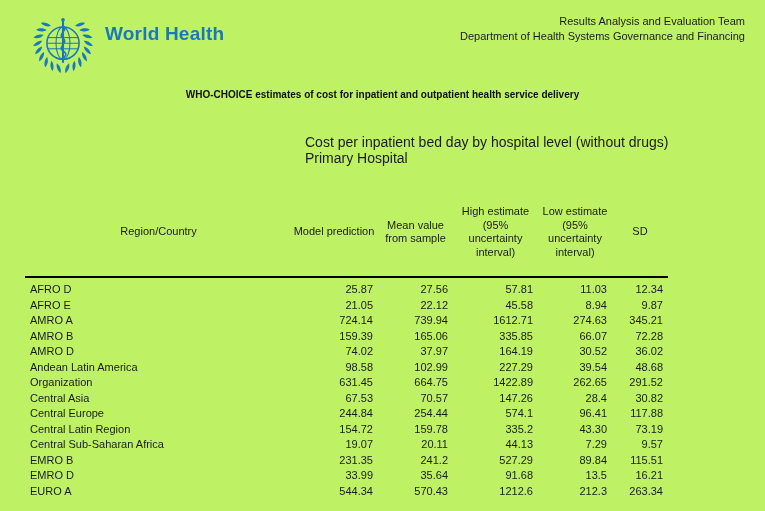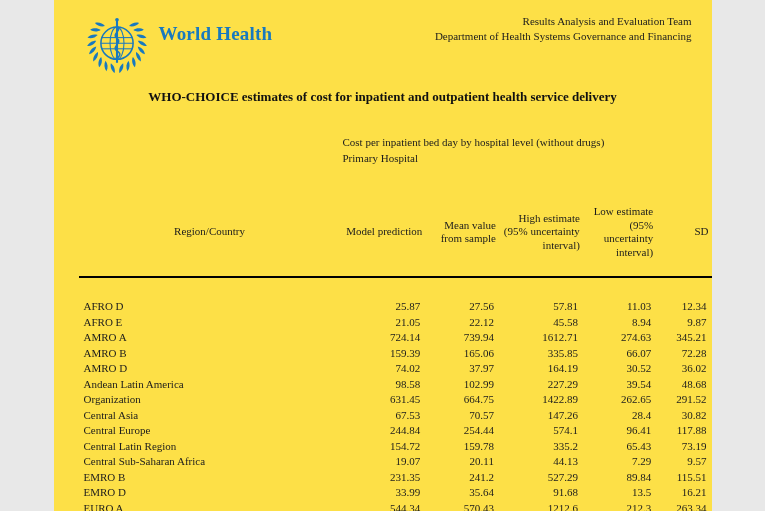--- a/index.html
+++ b/index.html
@@ -1,63 +1,63 @@
 <!DOCTYPE html>
 <html><head>
 <meta charset="utf-8">
 <style>
   html,body { margin:0; padding:0; background:#e8e8e8; }
   .page {
-    position:relative; width:658px; height:511px; margin:0 auto;
-    background:#fde047; overflow:hidden;
-    font-family:Liberation Serif, serif; color:#1c1c1c;
+    position:relative; width:765px; height:511px; margin:0 auto;
+    background:#bef264; overflow:hidden;
+    font-family:Liberation Sans, sans-serif; color:#1c1c1c;
   }
 
   
   .logo { position:absolute; left:28px; top:10px; display:flex; align-items:flex-start; }
   .emblem { width:70px; height:72px; display:block; }
   .wordmark {
     margin-left:7px; padding-top:13px;
     font-weight:bold; font-size:19px; line-height:21px;
     color:#1879bf; letter-spacing:0.2px;
   }
   .masthead-right {
     position:absolute; top:14px; right:20px;
     text-align:right; font-size:11px; line-height:15px; color:#1c1c1c;
   }
 
   
   .doc-title {
     position:absolute; top:89px; left:0; width:100%;
-    text-align:center; font-weight:bold; font-size:13px; color:#111;
+    text-align:center; font-weight:bold; font-size:10px; color:#111;
   }
 
   
   .subtitle {
-    position:absolute; left:289px; top:134px;
-    font-size:11px; line-height:16px; color:#1c1c1c;
+    position:absolute; left:305px; top:134px;
+    font-size:14px; line-height:16px; color:#1c1c1c;
   }
 
   
   .cost-table {
     position:absolute; left:25px; top:188px;
     border-collapse:collapse; table-layout:fixed; font-size:11px; color:#1c1c1c;
   }
   .cost-table thead th {
-    height:88px; vertical-align:middle; text-align:right;
+    height:88px; vertical-align:middle; text-align:center;
     font-weight:normal; line-height:13.5px; padding:0 3px;
     border-bottom:2.5px solid #000;
   }
   .cost-table thead th.col-region { text-align:center; padding-left:5px; }
   .cost-table tbody td {
     line-height:15.5px; padding:0 5px 0 0;
     text-align:right; white-space:nowrap; overflow:hidden;
   }
   .cost-table tbody td.region-cell { text-align:left; padding-left:5px; padding-right:0; }
-  .cost-table tbody tr:first-child td { padding-top:21px; }
+  .cost-table tbody tr:first-child td { padding-top:4px; }
 </style>
 </head>
 <body>
 
 <div class="page">
 
   <div class="logo">
     <svg class="emblem" viewBox="0 0 100 100" aria-hidden="true">
       <defs>
         <path id="leaf" d="M0 0 C3 -4.5 3 -10.5 0 -15 C-3 -10.5 -3 -4.5 0 0 Z"></path>
@@ -200,21 +200,21 @@
           <td class="value-cell">254.44</td>
           <td class="value-cell">574.1</td>
           <td class="value-cell">96.41</td>
           <td class="value-cell">117.88</td>
         </tr>
         <tr>
           <td class="region-cell">Central Latin Region</td>
           <td class="value-cell">154.72</td>
           <td class="value-cell">159.78</td>
           <td class="value-cell">335.2</td>
-          <td class="value-cell">65.43</td>
+          <td class="value-cell">43.30</td>
           <td class="value-cell">73.19</td>
         </tr>
         <tr>
           <td class="region-cell">Central Sub-Saharan Africa</td>
           <td class="value-cell">19.07</td>
           <td class="value-cell">20.11</td>
           <td class="value-cell">44.13</td>
           <td class="value-cell">7.29</td>
           <td class="value-cell">9.57</td>
         </tr>

